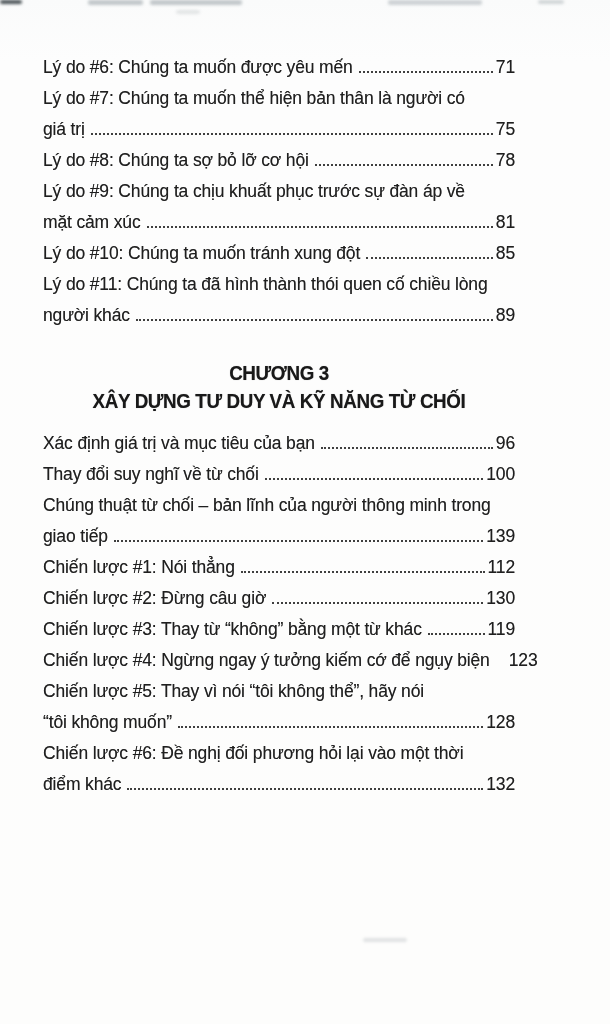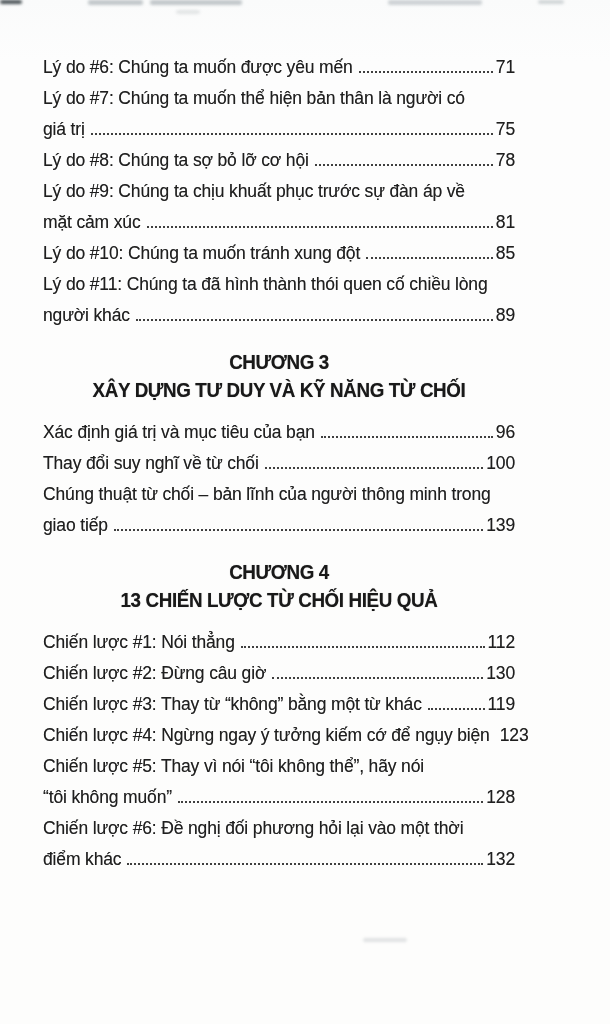--- a/index.html
+++ b/index.html
@@ -16,22 +16,22 @@
     white-space:nowrap;
     text-shadow:0 0 .6px rgba(25,25,25,.5);
   }
   .entry-text{flex:0 0 auto;}
   .leader{
     flex:1 1 auto;min-width:8px;
     border-bottom:2px dotted #3f3f3f;
     margin:0 3px 0 6px;
   }
   .page{flex:0 0 auto;}
-  .page.inline{margin-left:10px;}
-  .chapter{margin:17px 0 13px;text-align:center;font-weight:bold;color:#191919;}
+  .page.inline{margin-left:19px;}
+  .chapter{margin:28px 0 13px;text-align:center;font-weight:bold;color:#191919;}
   .chapter-line{
     font-size:20px;line-height:28px;letter-spacing:-0.4px;white-space:nowrap;
     transform:scaleX(.94);transform-origin:50% 50%;
     text-shadow:0 0 .7px rgba(20,20,20,.55);
   }
   
   .smudge{position:absolute;filter:blur(1.6px);border-radius:2px;background:rgba(47,66,77,.28);}
   #sm1{left:0;top:0;width:22px;height:4px;background:rgba(24,34,40,.78);}
   #sm2{left:88px;top:0;width:55px;height:5px;}
   #sm3{left:150px;top:0;width:92px;height:5px;}
@@ -107,24 +107,20 @@
         <span class="page">100</span>
       </div>
       <div class="row">
         <span class="entry-text">Chúng thuật từ chối – bản lĩnh của người thông minh trong</span>
       </div>
       <div class="row">
         <span class="entry-text">giao tiếp</span>
         <span class="leader"></span>
         <span class="page">139</span>
       </div>
-      <div class="chapter">
-        <div class="chapter-line">CHƯƠNG 4</div>
-        <div class="chapter-line">13 CHIẾN LƯỢC TỪ CHỐI HIỆU QUẢ</div>
-      </div>
       <div class="row">
         <span class="entry-text">Chiến lược #1: Nói thẳng</span>
         <span class="leader"></span>
         <span class="page">112</span>
       </div>
       <div class="row">
         <span class="entry-text">Chiến lược #2: Đừng câu giờ</span>
         <span class="leader"></span>
         <span class="page">130</span>
       </div>

